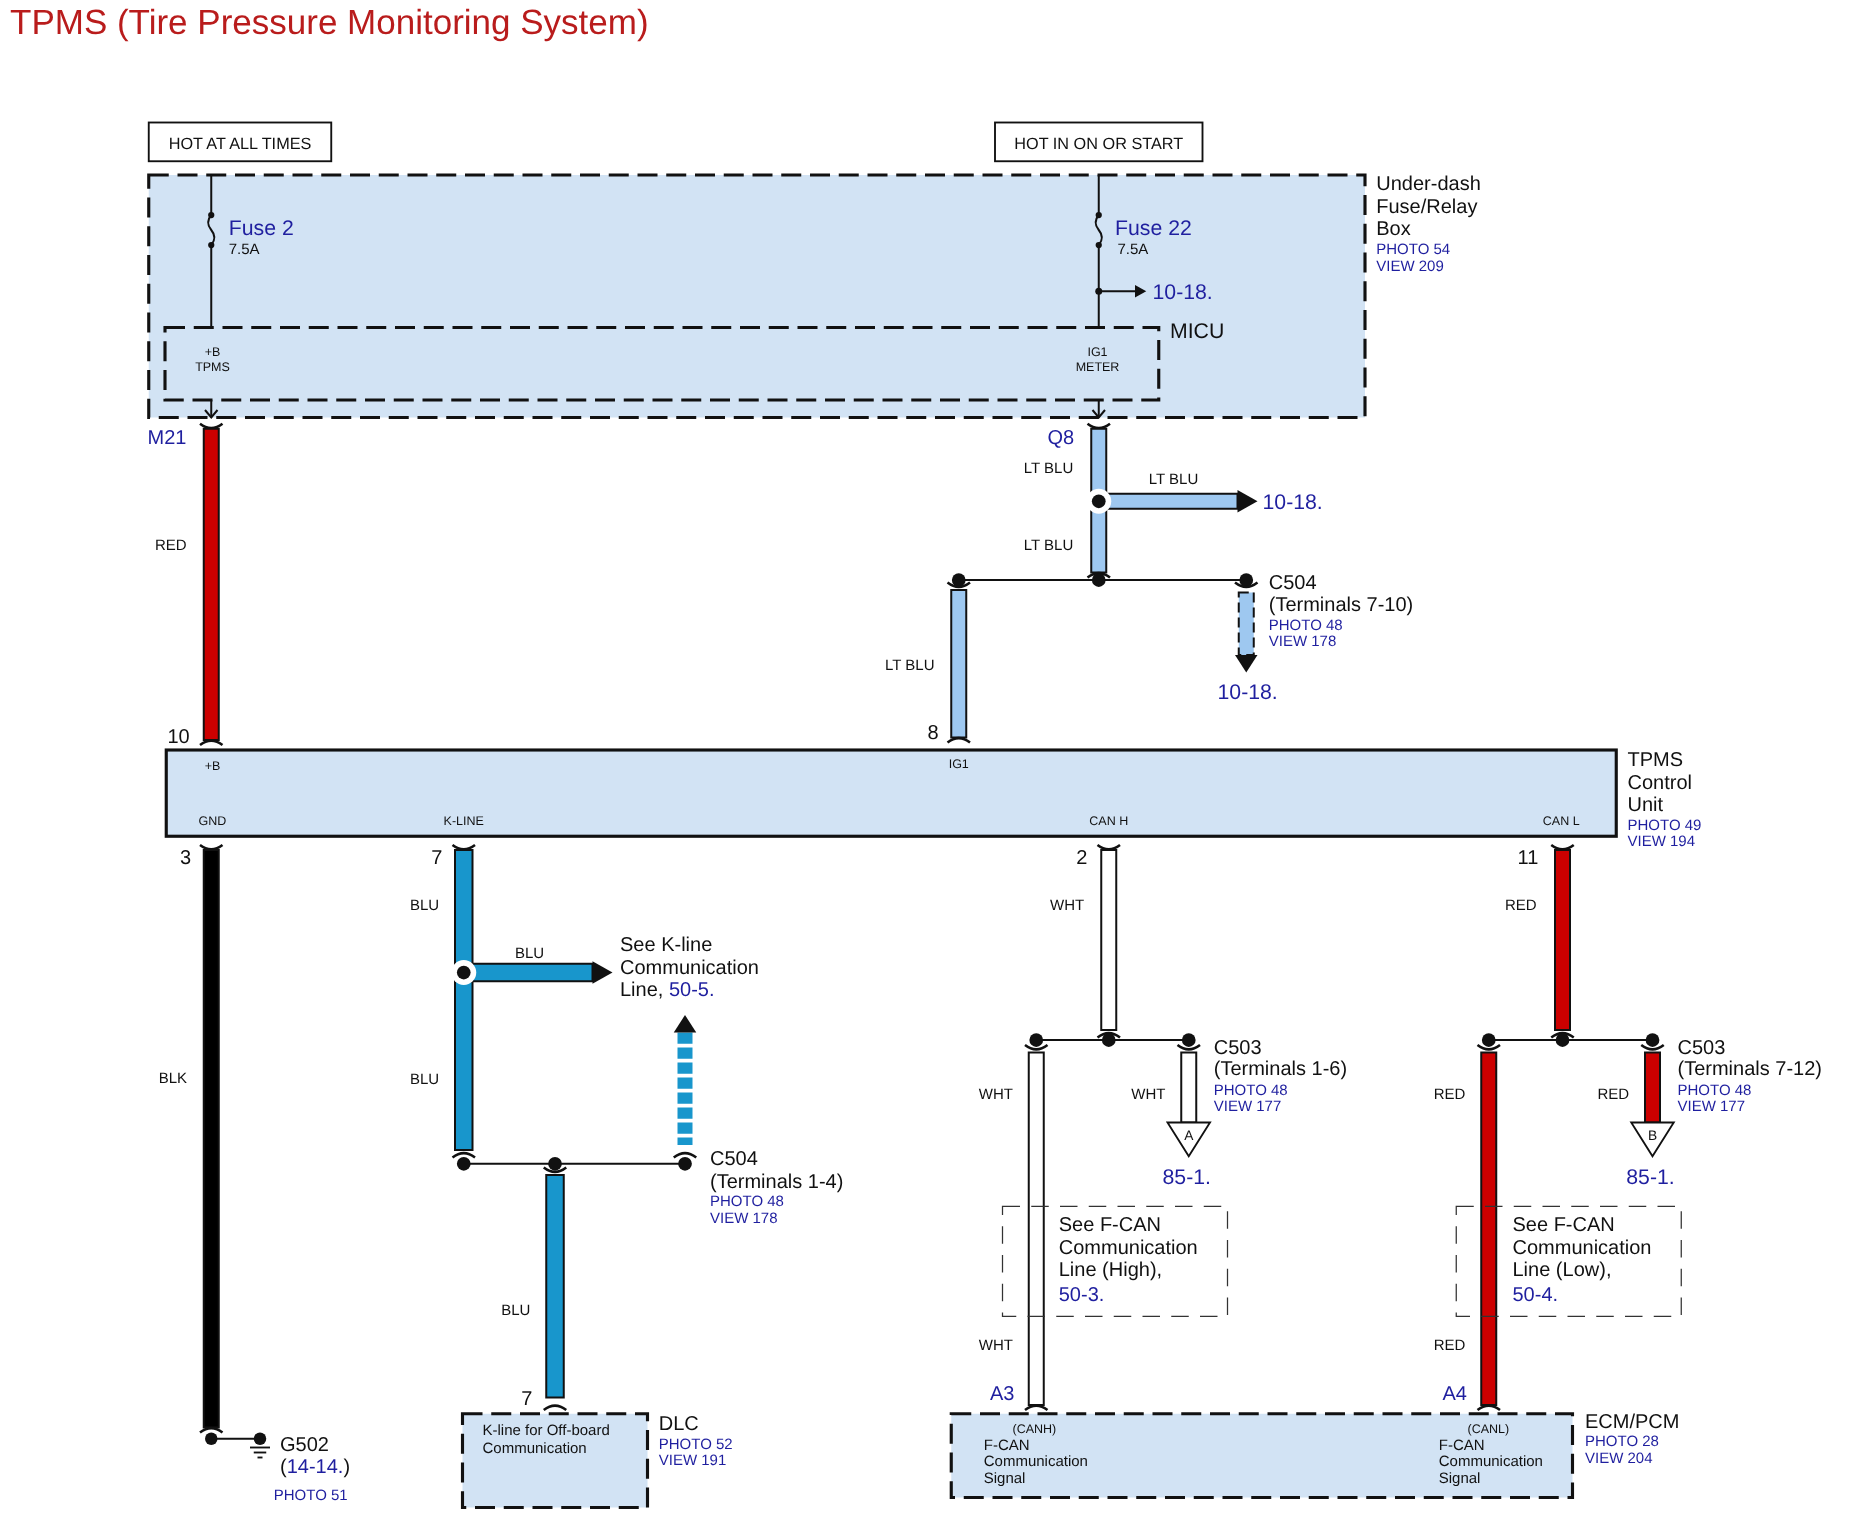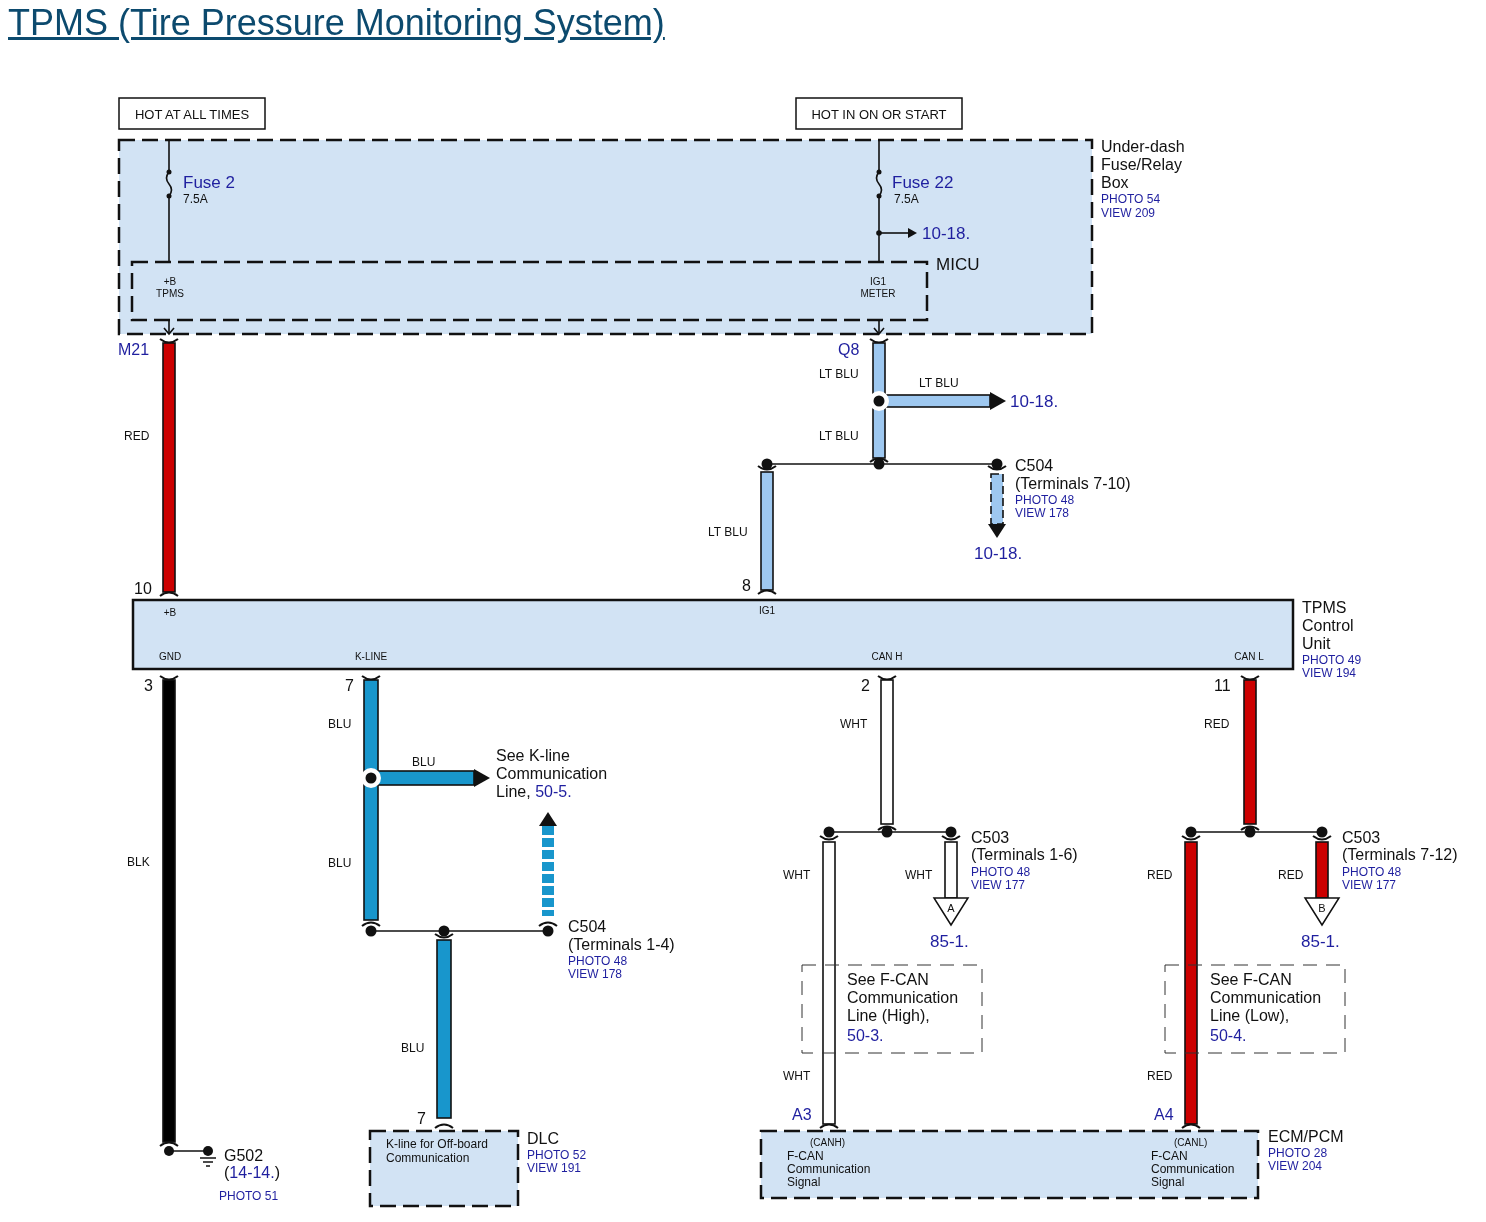--- a/index.html
+++ b/index.html
@@ -1,17 +1,17 @@
 <!DOCTYPE html>
 <html><head>
 <meta charset="utf-8">
 <style>
   html, body { margin:0; padding:0; background:#ffffff; }
   body { width:1486px; height:1222px; position:relative; overflow:hidden; font-family:"Liberation Sans", sans-serif; color:#111; }
-  #title { position:absolute; left:8px; top:2px; font-size:36px; color:#0c4a6e; white-space:nowrap;text-decoration:underline; }
+  #title { position:absolute; left:8px; top:2px; font-size:28px; color:#b91c1c; white-space:nowrap; }
   svg#diagram { position:absolute; left:0; top:0; }
   .t { font-family:"Liberation Sans", sans-serif; fill:#111; }
   .lnk { font-family:"Liberation Sans", sans-serif; fill:#1f1f9f; }
 </style>
 </head>
 <body>
 
 <div id="title">TPMS (Tire Pressure Monitoring System)</div>
 
 <svg id="diagram" width="1486" height="1222" viewBox="0 0 1486 1222">

